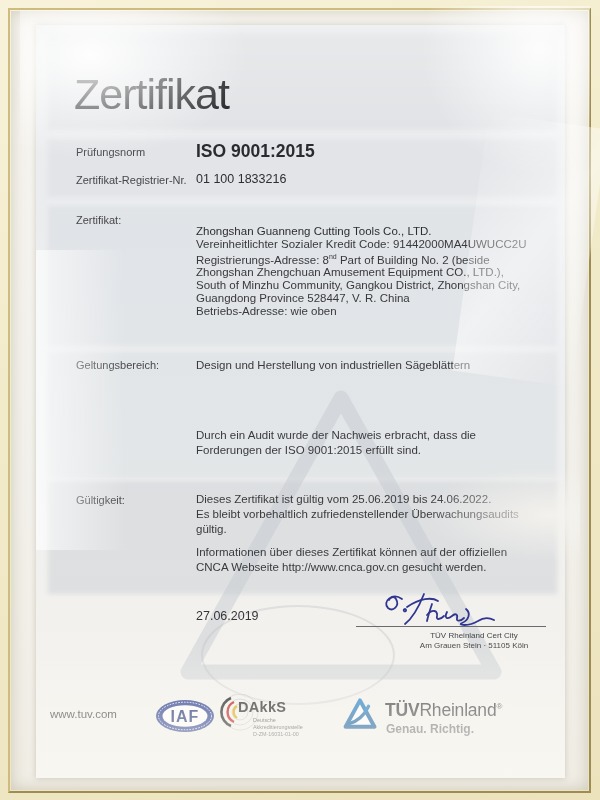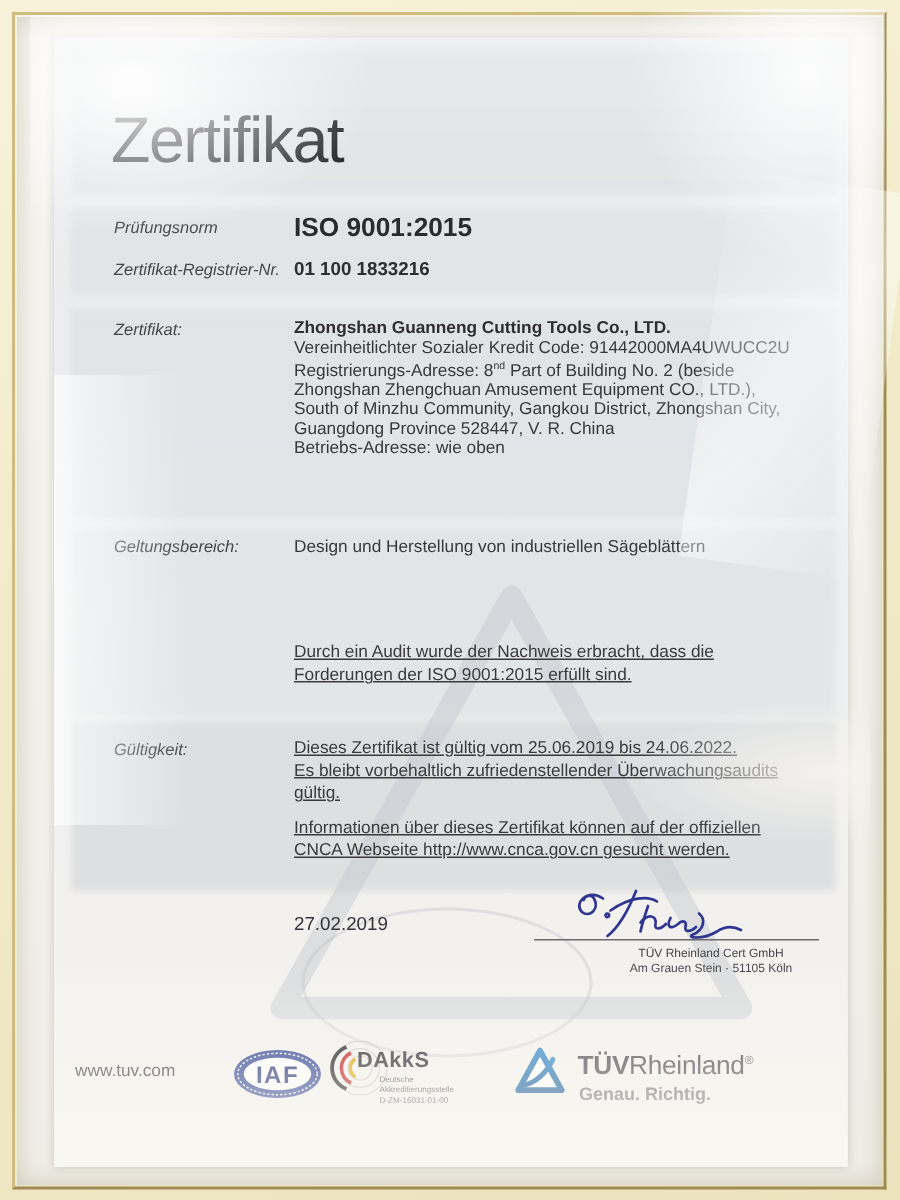--- a/index.html
+++ b/index.html
@@ -29,27 +29,27 @@
   .hl-bottom{left:36px;top:640px;width:529px;height:138px;background:linear-gradient(180deg,rgba(248,246,240,0),rgba(249,247,241,.8));}
   .hl-diag{left:470px;top:120px;width:120px;height:260px;background:linear-gradient(120deg,rgba(255,255,255,0),rgba(255,255,255,.5),rgba(255,255,255,0));transform:rotate(8deg);}
 
   
   .wm-triangle{position:absolute;left:130px;top:355px;z-index:1;opacity:.5;}
   .seal{position:absolute;left:165px;top:580px;width:190px;height:96px;border:2px solid rgba(185,188,193,.35);border-radius:50%;z-index:1;}
 
   .content{position:absolute;inset:0;z-index:3;}
   .abs{position:absolute;}
   .title{left:74px;top:70px;font-size:43px;letter-spacing:-1px;color:#2e2e31;font-weight:400;}
-  .lbl{left:76px;font-size:11px;color:#47474a;font-style:italic;}
+  .lbl{left:76px;font-size:11px;color:#47474a;}
   .txt{left:196px;font-size:11.5px;line-height:12.8px;color:#39393c;}
   .pre{white-space:pre-line;}
   .std-val{left:196px;top:141px;font-size:17.5px;font-weight:bold;color:#2b2b2e;}
-  .reg-val{left:196px;top:172px;font-size:12.5px;font-weight:bold;color:#2e2e31;}
-  .company-name{font-weight:bold;color:#2e2e31;}
-  .body-txt{font-size:11.5px;line-height:15.2px;color:#3a3a3d;text-decoration:underline;}
+  .reg-val{left:196px;top:172px;font-size:12.5px;font-weight:normal;color:#2e2e31;}
+  .company-name{font-weight:normal;color:#2e2e31;margin-top:12px;}
+  .body-txt{font-size:11.5px;line-height:15.2px;color:#3a3a3d;}
   sup{font-size:7px;}
 
   .sig-line{left:356px;top:626px;width:190px;height:1px;background:#6b6b6e;}
   .sig-block{left:398px;top:631px;width:152px;text-align:center;font-size:8px;line-height:9.6px;color:#454548;}
   .date{left:196px;top:609px;font-size:12.5px;color:#36363a;}
 
   .website{left:50px;top:708px;font-size:11.5px;color:#39393c;}
   .dakks-word{left:238px;top:699px;font-size:14.5px;font-weight:bold;color:#232326;letter-spacing:.3px;}
   .dakks-sub{left:253px;top:717px;font-size:5.4px;line-height:6.8px;color:#555559;white-space:pre-line;}
   .brand{left:385px;top:700px;font-size:17.5px;color:#454549;letter-spacing:-0.2px;}
@@ -104,37 +104,37 @@
 Forderungen der ISO 9001:2015 erfüllt sind.</div>
 
     <div class="abs lbl" style="top:494px">Gültigkeit:</div>
     <div class="abs txt body-txt pre" style="top:492px;width:345px">Dieses Zertifikat ist gültig vom 25.06.2019 bis 24.06.2022.
 Es bleibt vorbehaltlich zufriedenstellender Überwachungsaudits
 gültig.</div>
 
     <div class="abs txt body-txt pre" style="top:545px;width:345px">Informationen über dieses Zertifikat können auf der offiziellen
 CNCA Webseite http://www.cnca.gov.cn gesucht werden.</div>
 
-    <div class="abs date">27.02.2019</div>
+    <div class="abs date">27.06.2019</div>
 
     <svg class="abs" style="left:378px;top:590px" width="124" height="38" viewBox="0 0 124 38">
       <g fill="none" stroke="#2f3590" stroke-width="1.8" stroke-linecap="round">
         <path d="M24 9 C14 2,4 12,10 18 C15 22,22 16,18 9 C16 6,12 7,11 10"></path>
         <path d="M26 21 a1.2 1.2 0 1 1 .1.1"></path>
         <path d="M46 4 C42 14,36 27,27 34"></path>
         <path d="M29 17 C42 8,54 7,60 11"></path>
         <path d="M54 14 C52 20,50 26,49 31"></path>
         <path d="M49 25 C54 19,60 20,59 26 C58 30,62 30,66 26"></path>
         <path d="M69 22 C66 28,69 30,74 26 C77 23,80 24,79 28 C78 32,83 31,86 28"></path>
         <path d="M88 19 C93 23,91 30,84 33 C79 35,90 37,100 31 C106 27,112 28,116 30"></path>
       </g>
     </svg>
     <div class="abs sig-line"></div>
     <div class="abs sig-block">
-      <div>TÜV Rheinland Cert GmbH</div>
+      <div>TÜV Rheinland Cert City</div>
       <div>Am Grauen Stein · 51105 Köln</div>
     </div>
 
     <div class="abs website">www.tuv.com</div>
 
     <svg class="abs" style="left:154px;top:699px" width="62" height="34" viewBox="0 0 62 34">
       <ellipse cx="31" cy="17" rx="29" ry="16" fill="#2b3e90"></ellipse>
       <ellipse cx="31" cy="17" rx="26.5" ry="13.8" fill="none" stroke="#ffffff" stroke-width="1" stroke-dasharray="1.6 1.3" opacity=".9"></ellipse>
       <ellipse cx="31" cy="17" rx="22.5" ry="10.8" fill="#ffffff"></ellipse>
       <text x="31" y="23" text-anchor="middle" font-family="Liberation Sans, sans-serif" font-size="16" font-weight="bold" fill="#1c2f73" letter-spacing="1">IAF</text>

